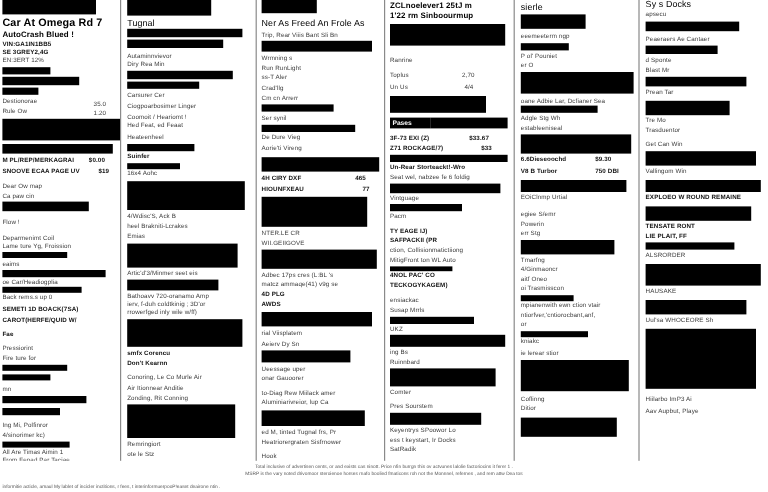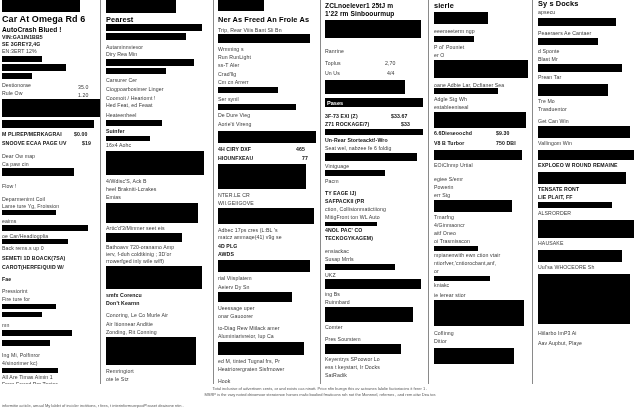--- a/index.html
+++ b/index.html
@@ -8,21 +8,21 @@
 
   
   .bar{position:absolute;background:#000;}
 
   
   .tx{position:absolute;font-size:5.2px;line-height:6.4px;color:#3a3a3a;
       white-space:pre-wrap;letter-spacing:.1px;filter:blur(.35px);}
   .tx.b{font-weight:bold;color:#111;}
   .tx.t{font-size:6.6px;line-height:7.6px;font-weight:bold;color:#000;}
   .tx.bg{font-size:9px;line-height:10px;font-weight:bold;color:#000;}
-  .tx.hd{font-size:7.4px;line-height:8.4px;font-weight:bold;color:#000;}
+  .tx.hd{font-size:7.4px;line-height:8.4px;font-weight:normal;color:#000;}
 
   .col{position:absolute;top:0;width:108px;height:410px;}
   .rule{position:absolute;background:#8a8a8a;width:1px;}
   .hrule{position:absolute;background:#9a9a9a;height:1px;}
   .invbar{position:absolute;background:#000;color:#fff;font-size:5.6px;
           line-height:8px;font-weight:bold;padding:1px 2px;box-sizing:border-box;
           white-space:nowrap;overflow:hidden;}
   .footer{position:absolute;left:0;bottom:0;width:640px;height:26px;background:#fff;}
   .footer .fl{position:absolute;font-size:4px;line-height:5px;color:#555;filter:blur(.3px);}
 </style>
@@ -31,21 +31,21 @@
 
 <div class="page">
 
   <div class="rule" style="left:100px;top:0;height:392px;"></div>
   <div class="rule" style="left:213px;top:0;height:392px;"></div>
   <div class="rule" style="left:320px;top:0;height:392px;"></div>
   <div class="rule" style="left:428px;top:0;height:392px;"></div>
   <div class="rule" style="left:532px;top:0;height:392px;"></div>
 
   <div class="col" style="left:2px;">
-    <div class="tx bg" style="left:0;top:14px;width:100px;">Car At Omega Rd 6</div>
+    <div class="tx bg" style="left:0;top:14px;width:100px;">Car At Omega Rd 7</div>
     <div class="tx t" style="left:0;top:26px;width:100px;">AutoCrash Blued !</div>
     <div class="tx b" style="left:0;top:34px;width:100px;">VIN:GA1IN1BB5</div>
     <div class="tx b" style="left:0;top:41px;width:100px;">SE 3GREY2,4G</div>
     <div class="tx" style="left:0;top:48px;width:100px;">EN:3ERT 12%</div>
 
     <div class="tx" style="left:0;top:82px;">Destionorae</div>
     <div class="tx" style="left:76px;top:84px;">35.0</div>
     <div class="tx" style="left:0;top:90px;">Rule Ow</div>
     <div class="tx" style="left:76px;top:92px;">1.20</div>
 
@@ -84,21 +84,21 @@
     <div class="bar" style="left:0;top:225px;width:86px;height:6px;"></div>
     <div class="bar" style="left:0;top:239px;width:66px;height:5px;"></div>
     <div class="bar" style="left:0;top:304px;width:54px;height:5px;"></div>
     <div class="bar" style="left:0;top:312px;width:40px;height:5px;"></div>
     <div class="bar" style="left:0;top:330px;width:70px;height:6px;"></div>
     <div class="bar" style="left:0;top:340px;width:48px;height:6px;"></div>
     <div class="bar" style="left:0;top:368px;width:56px;height:5px;"></div>
   </div>
 
   <div class="col" style="left:106px;">
-    <div class="tx hd" style="left:0;top:16px;">Pearest</div>
+    <div class="tx hd" style="left:0;top:16px;">Tugnal</div>
     <div class="tx" style="left:0;top:44px;">Autaminnvievor</div>
     <div class="tx" style="left:0;top:51px;">Diry Rea Min</div>
     <div class="tx" style="left:0;top:77px;">Carsurer Cer</div>
     <div class="tx" style="left:0;top:86px;">Ciogpoarbosimer Linger</div>
     <div class="tx" style="left:0;top:95px;">Coomoit / Heariomt !</div>
     <div class="tx" style="left:0;top:102px;">Hed Feat, ed Feaat</div>
     <div class="tx" style="left:0;top:112px;">Heateenheel</div>
     <div class="tx b" style="left:0;top:128px;">Suinfer</div>
     <div class="tx" style="left:0;top:142px;">16x4 Aohc</div>
     <div class="tx" style="left:0;top:178px;">4/Wdisc'S, Ack B</div>

